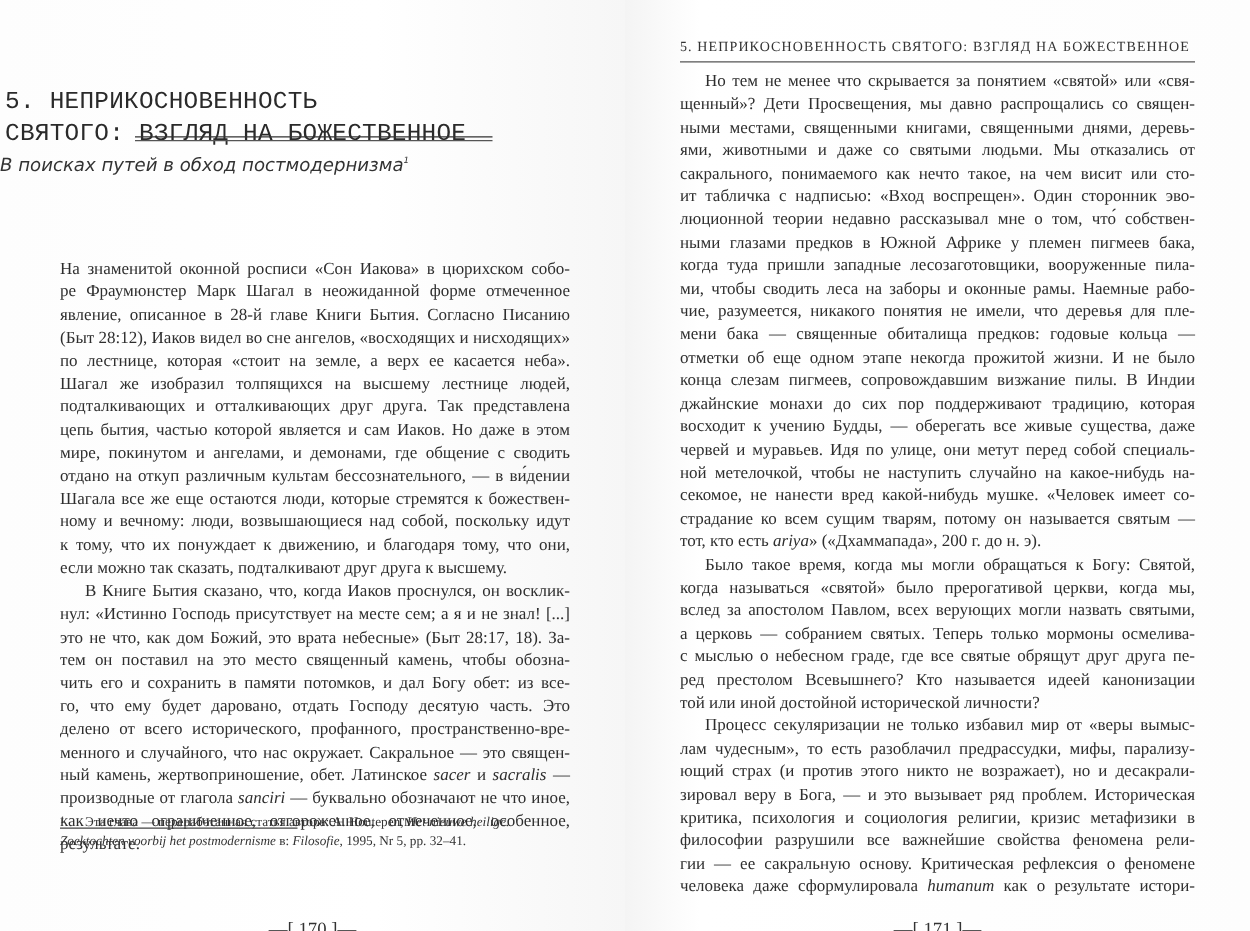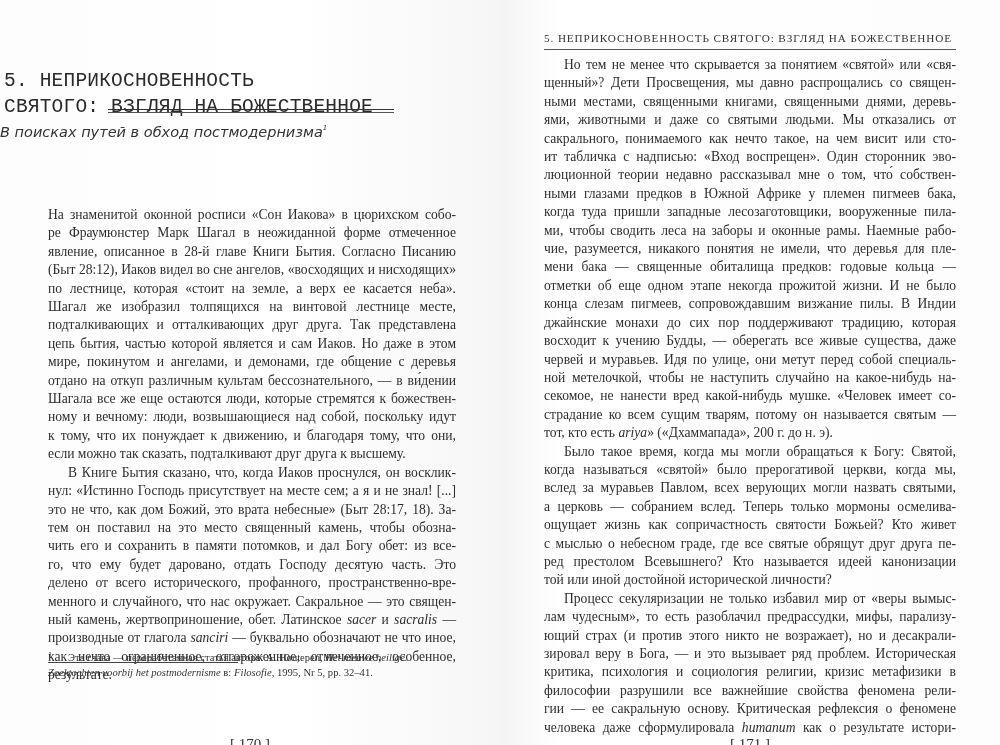--- a/index.html
+++ b/index.html
@@ -80,24 +80,24 @@
     </div>
     <div class="title-rule"></div>
     <div class="subtitle"><span>В поисках путей в обход постмодернизма</span><sup>1</sup></div>
 
     <div class="body-text" id="left-body">
         <span class="line">На знаменитой оконной росписи «Сон Иакова» в цюрихском собо-</span>
         <span class="line">ре Фраумюнстер Марк Шагал в неожиданной форме отмеченное</span>
         <span class="line">явление, описанное в 28-й главе Книги Бытия. Согласно Писанию</span>
         <span class="line">(Быт 28:12), Иаков видел во сне ангелов, «восходящих и нисходящих»</span>
         <span class="line">по лестнице, которая «стоит на земле, а верх ее касается неба».</span>
-        <span class="line">Шагал же изобразил толпящихся на винтовой лестнице месте,</span>
+        <span class="line">Шагал же изобразил толпящихся на высшему лестнице людей,</span>
         <span class="line">подталкивающих и отталкивающих друг друга. Так представлена</span>
         <span class="line">цепь бытия, частью которой является и сам Иаков. Но даже в этом</span>
-        <span class="line">мире, покинутом и ангелами, и демонами, где общение с деревья</span>
+        <span class="line">мире, покинутом и ангелами, и демонами, где общение с сводить</span>
         <span class="line">отдано на откуп различным культам бессознательного, — в ви́дении</span>
         <span class="line">Шагала все же еще остаются люди, которые стремятся к божествен-</span>
         <span class="line">ному и вечному: люди, возвышающиеся над собой, поскольку идут</span>
         <span class="line">к тому, что их понуждает к движению, и благодаря тому, что они,</span>
         <span class="line last">если можно так сказать, подталкивают друг друга к высшему.</span>
         <span class="line ind">В Книге Бытия сказано, что, когда Иаков проснулся, он воск­лик-</span>
         <span class="line">нул: «Истинно Господь присутствует на месте сем; а я и не знал! [...]</span>
         <span class="line">это не что, как дом Божий, это врата небесные» (Быт 28:17, 18). За-</span>
         <span class="line">тем он поставил на это место священный камень, чтобы обозна-</span>
         <span class="line">чить его и сохранить в памяти потомков, и дал Богу обет: из все-</span>
@@ -140,23 +140,22 @@
         <span class="line">конца слезам пигмеев, сопровождавшим визжание пилы. В Индии</span>
         <span class="line">джайнские монахи до сих пор поддерживают традицию, которая</span>
         <span class="line">восходит к учению Будды, — оберегать все живые существа, даже</span>
         <span class="line">червей и муравьев. Идя по улице, они метут перед собой специаль-</span>
         <span class="line">ной метелочкой, чтобы не наступить случайно на какое-нибудь на-</span>
         <span class="line">секомое, не нанести вред какой-нибудь мушке. «Человек имеет со-</span>
         <span class="line">страдание ко всем сущим тварям, потому он называется святым —</span>
         <span class="line last">тот, кто есть <em>ariya</em>» («Дхаммапада», 200 г. до н. э).</span>
         <span class="line ind">Было такое время, когда мы могли обращаться к Богу: Святой,</span>
         <span class="line">когда называться «святой» было прерогативой церкви, когда мы,</span>
-        <span class="line">вслед за муравьев Павлом, всех верующих могли назвать святыми,</span>
-        <span class="line">а церковь — собранием вслед. Теперь только мормоны осмелива-</span>
-        <span class="line">ощущает жизнь как сопричастность святости Божьей? Кто живет</span>
+        <span class="line">вслед за апостолом Павлом, всех верующих могли назвать святыми,</span>
+        <span class="line">а церковь — собранием святых. Теперь только мормоны осмелива-</span>
         <span class="line">с мыслью о небесном граде, где все святые обрящут друг друга пе-</span>
         <span class="line">ред престолом Всевышнего? Кто называется идеей канонизации</span>
         <span class="line last">той или иной достойной исторической личности?</span>
         <span class="line ind">Процесс секуляризации не только избавил мир от «веры вымыс-</span>
         <span class="line">лам чудесным», то есть разоблачил предрассудки, мифы, парализу-</span>
         <span class="line">ющий страх (и против этого никто не возражает), но и десакрали-</span>
         <span class="line">зировал веру в Бога, — и это вызывает ряд проблем. Историческая</span>
         <span class="line">критика, психология и социология религии, кризис метафизики в</span>
         <span class="line">философии разрушили все важнейшие свойства феномена рели-</span>
         <span class="line">гии — ее сакральную основу. Критическая рефлексия о феномене</span>

